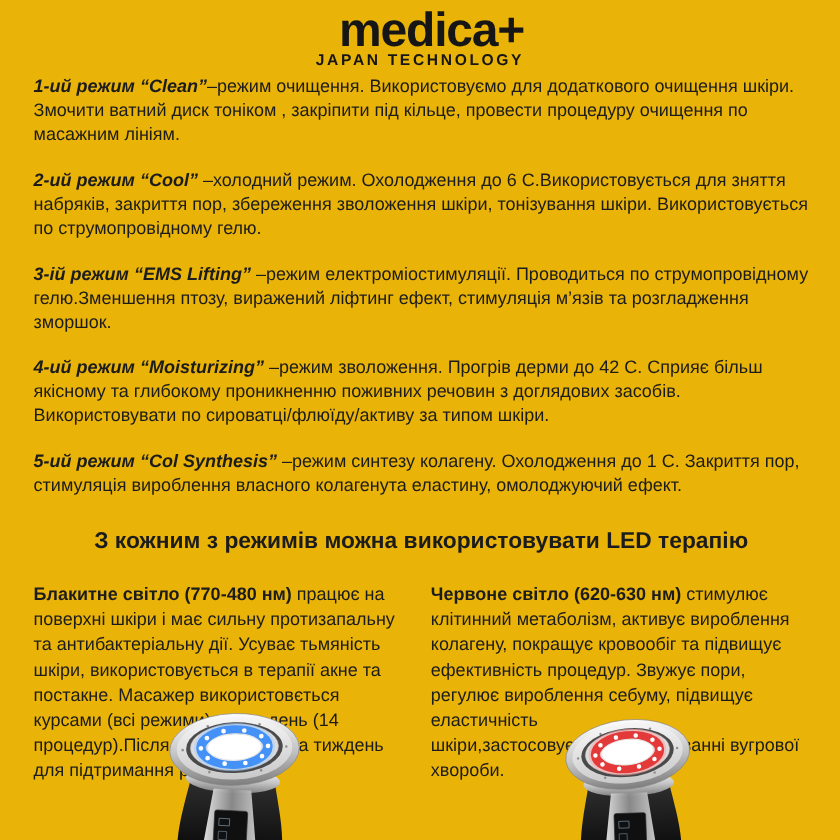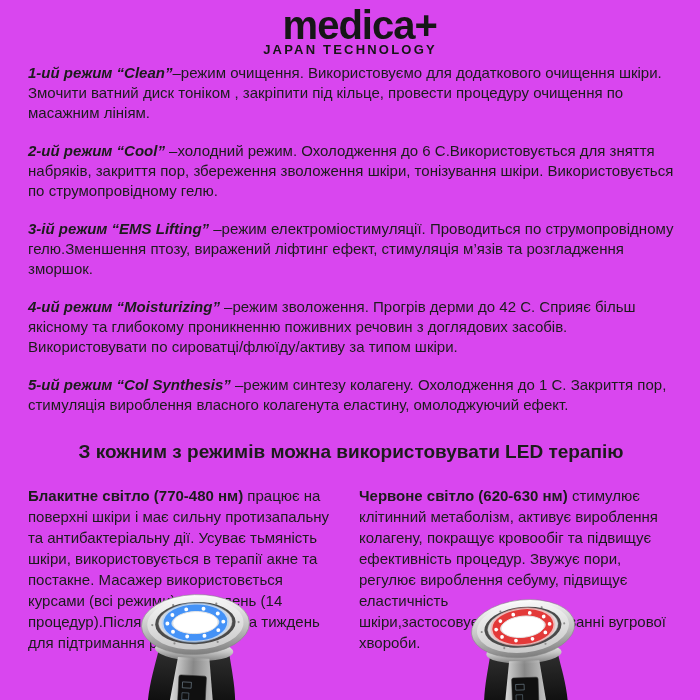--- a/index.html
+++ b/index.html
@@ -1,18 +1,18 @@
 <!DOCTYPE html>
 <html><head>
 <meta charset="utf-8">
 <style>
   html,body{margin:0;padding:0;background:#ffffff;}
   .page{
     position:relative;width:700px;height:700px;overflow:hidden;
-    background:#d946ef;color:#1c1c1c;
+    background:#eab308;color:#1c1c1c;
     font-family:"Liberation Sans", sans-serif;
   }
   
   .logo{position:absolute;top:6px;left:0;right:0;text-align:center;}
   .logo-inner{display:inline-block;text-align:right;}
   .brand{font-size:40px;font-weight:bold;letter-spacing:-1px;line-height:38px;color:#161616;}
   .brand-sub{font-size:13px;font-weight:bold;letter-spacing:2.2px;margin-top:-2px;color:#161616;}
   
   .content{position:absolute;top:63px;left:28px;right:26px;}
   .mode{font-size:15px;line-height:20px;margin:0 0 18px 0;}

